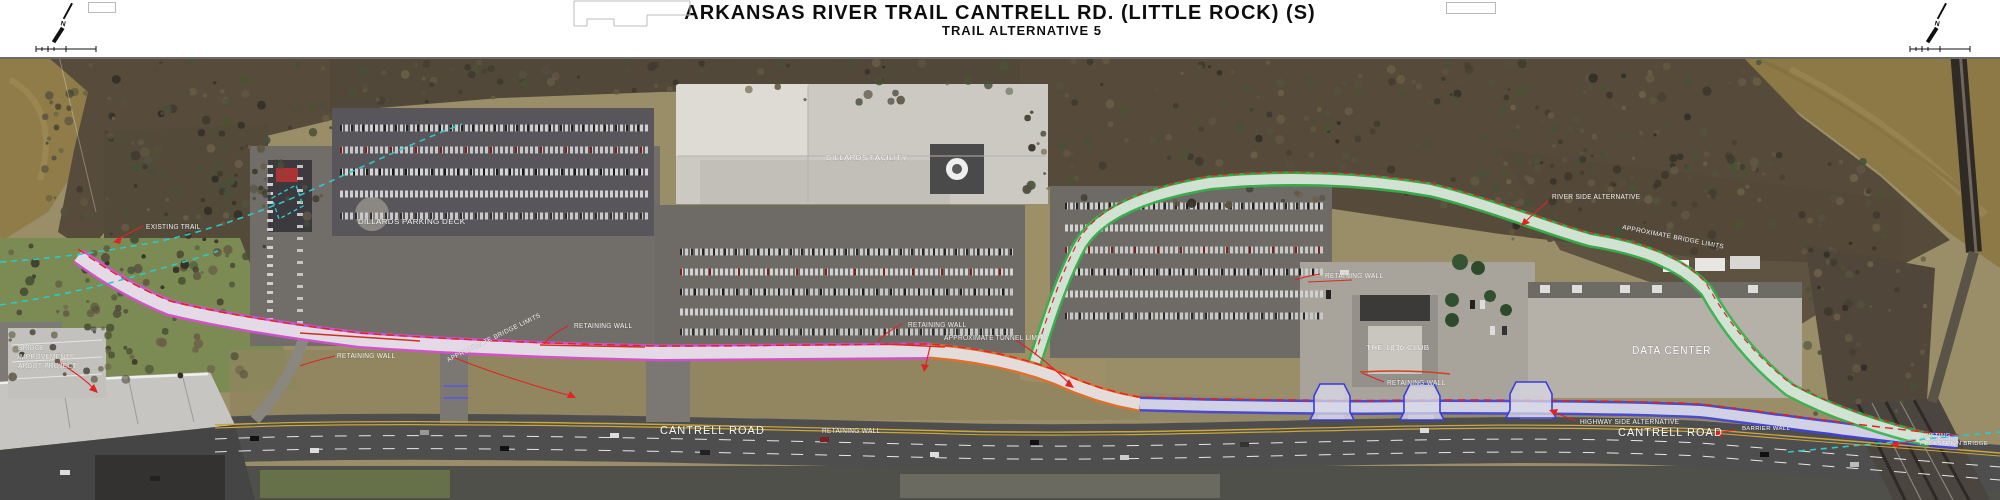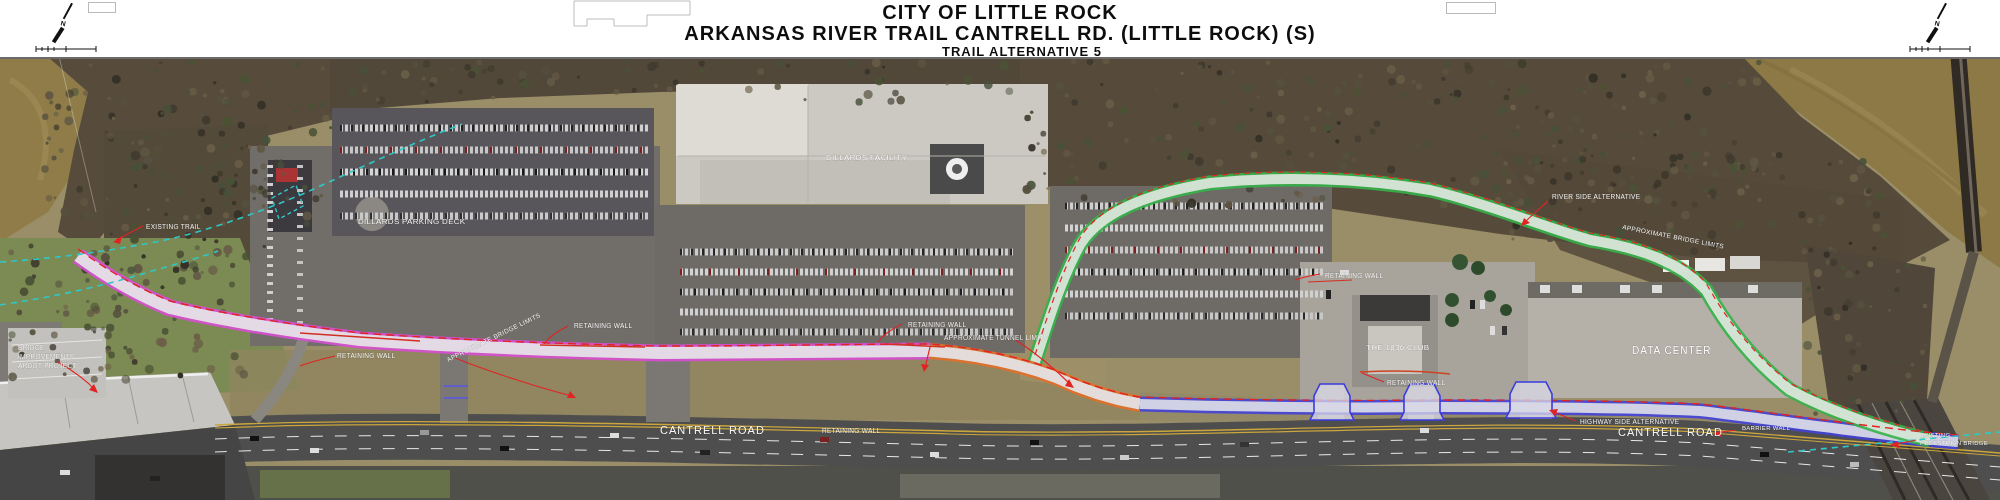--- a/index.html
+++ b/index.html
@@ -1039,21 +1039,20 @@
     <text x="660" y="434" font-size="11" letter-spacing="1">CANTRELL ROAD</text>
     <text x="1618" y="436" font-size="11" letter-spacing="1">CANTRELL ROAD</text>
     <text x="1742" y="430" font-size="6">BARRIER WALL</text>
     <text x="1920" y="437" font-size="6">EXISTING</text>
     <text x="1920" y="445" font-size="6">PEDESTRIAN BRIDGE</text>
   </g>
 </svg>
 
 <div class="header">
   <div class="titles">
-    <div class="t1">CITY OF LITTLE ROCK</div>
     <div class="t2">ARKANSAS RIVER TRAIL CANTRELL RD. (LITTLE ROCK) (S)</div>
     <div class="t3">TRAIL ALTERNATIVE 5</div>
   </div>
 
   <div class="corner left">
     <svg width="90" height="56" viewBox="0 0 90 56">
       <g transform="translate(46,22) rotate(12)">
         <line x1="4" y1="-20" x2="-1" y2="-3" stroke="#111" stroke-width="2"></line>
         <text x="-3" y="4" font-size="7" font-weight="bold" font-family="Liberation Sans, sans-serif" fill="#111">N</text>
         <line x1="0" y1="6" x2="-6" y2="22" stroke="#111" stroke-width="4"></line>

